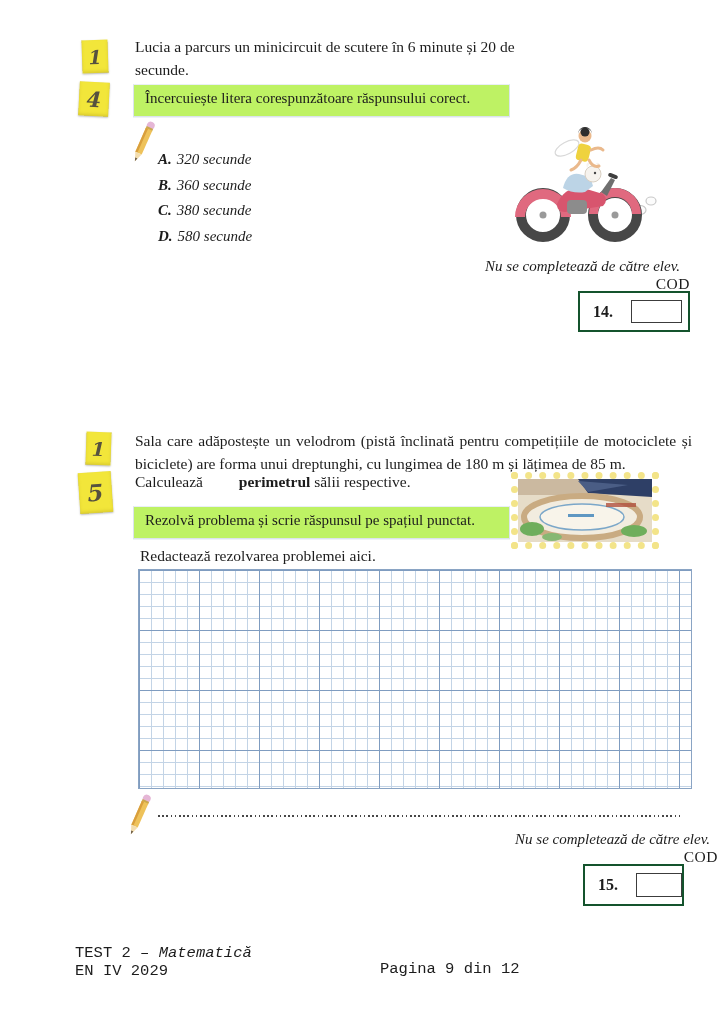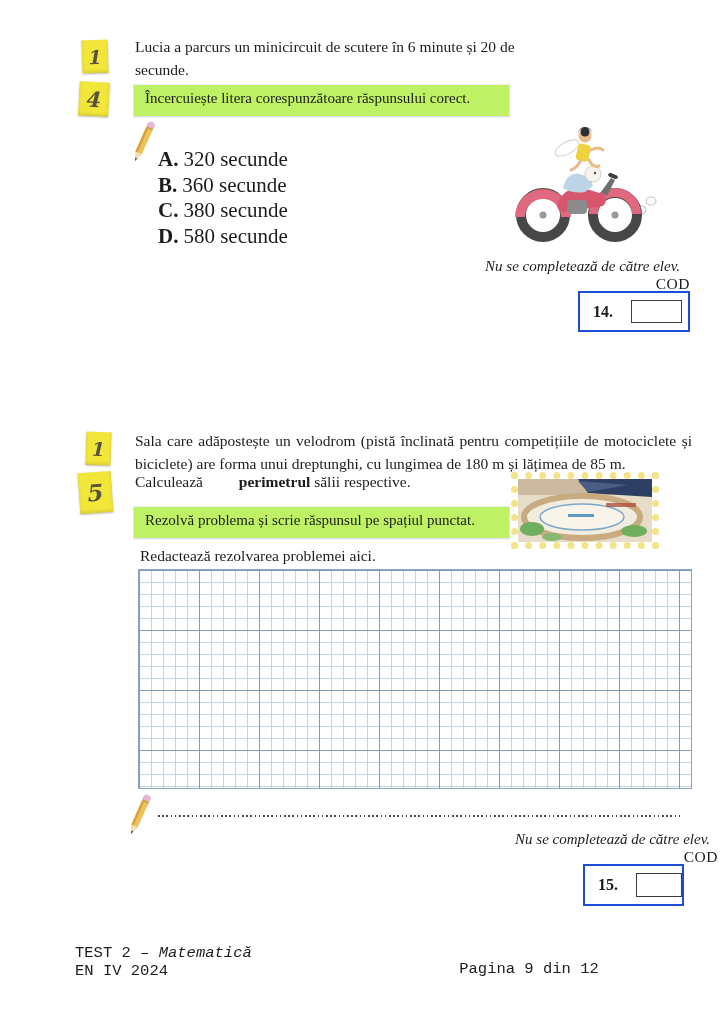--- a/index.html
+++ b/index.html
@@ -27,28 +27,28 @@
   
   .instr{
     border:1px solid #dbe3ec;border-top-color:#eaeff5;
     background:#bef264;
     font-size:15px;line-height:19px;
     padding:4px 6px 8px 11px;
     box-shadow:0 1px 0 #eef2f6;
   }
 
   
-  .answer-line{font-size:21px;line-height:25.6px;white-space:nowrap;}
+  .answer-line{font-size:15px;line-height:25.6px;white-space:nowrap;font-style:italic;}
   .answer-letter{font-weight:bold;margin-right:5px;}
 
   
   .admin-note{font-style:italic;font-size:15px;text-align:right;}
   .cod-label{font-size:15.5px;text-align:right;letter-spacing:.5px;}
   .cod-box{
-    border:2px solid #1d4ed8;background:#fff;
+    border:2px solid #14532d;background:#fff;
     display:flex;align-items:center;box-sizing:border-box;
     padding-left:13px;
   }
   .cod-num{font-weight:bold;font-size:16px;}
   .cod-inner{border:1.5px solid #3c3c3c;background:#fff;margin-left:18px;}
 
   
   .gridpaper{
     box-sizing:border-box;
     border:1px solid #8aa4c4;
@@ -241,19 +241,19 @@
   </div>
   <div class="abs cod-box" style="left:583px;top:864px;width:101px;height:42px;">
     <span class="cod-num">15.</span>
     <span class="cod-inner" style="width:50px;height:22px;"></span>
   </div>
 
   <div class="abs footer-line" style="left:75px;top:944px;">
     <span>TEST 2 – </span><i>Matematică</i>
   </div>
   <div class="abs footer-line" style="left:75px;top:962px;">
-    <span>EN IV 2024</span>
-  </div>
-  <div class="abs footer-line" style="left:380px;top:960px;width:298px;text-align:center;">
+    <span>EN IV 2029</span>
+  </div>
+  <div class="abs footer-line" style="left:380px;top:960px;width:298px;text-align:left;">
     <span>Pagina 9 din 12</span>
   </div>
 
 </div>
 
 </body></html>

